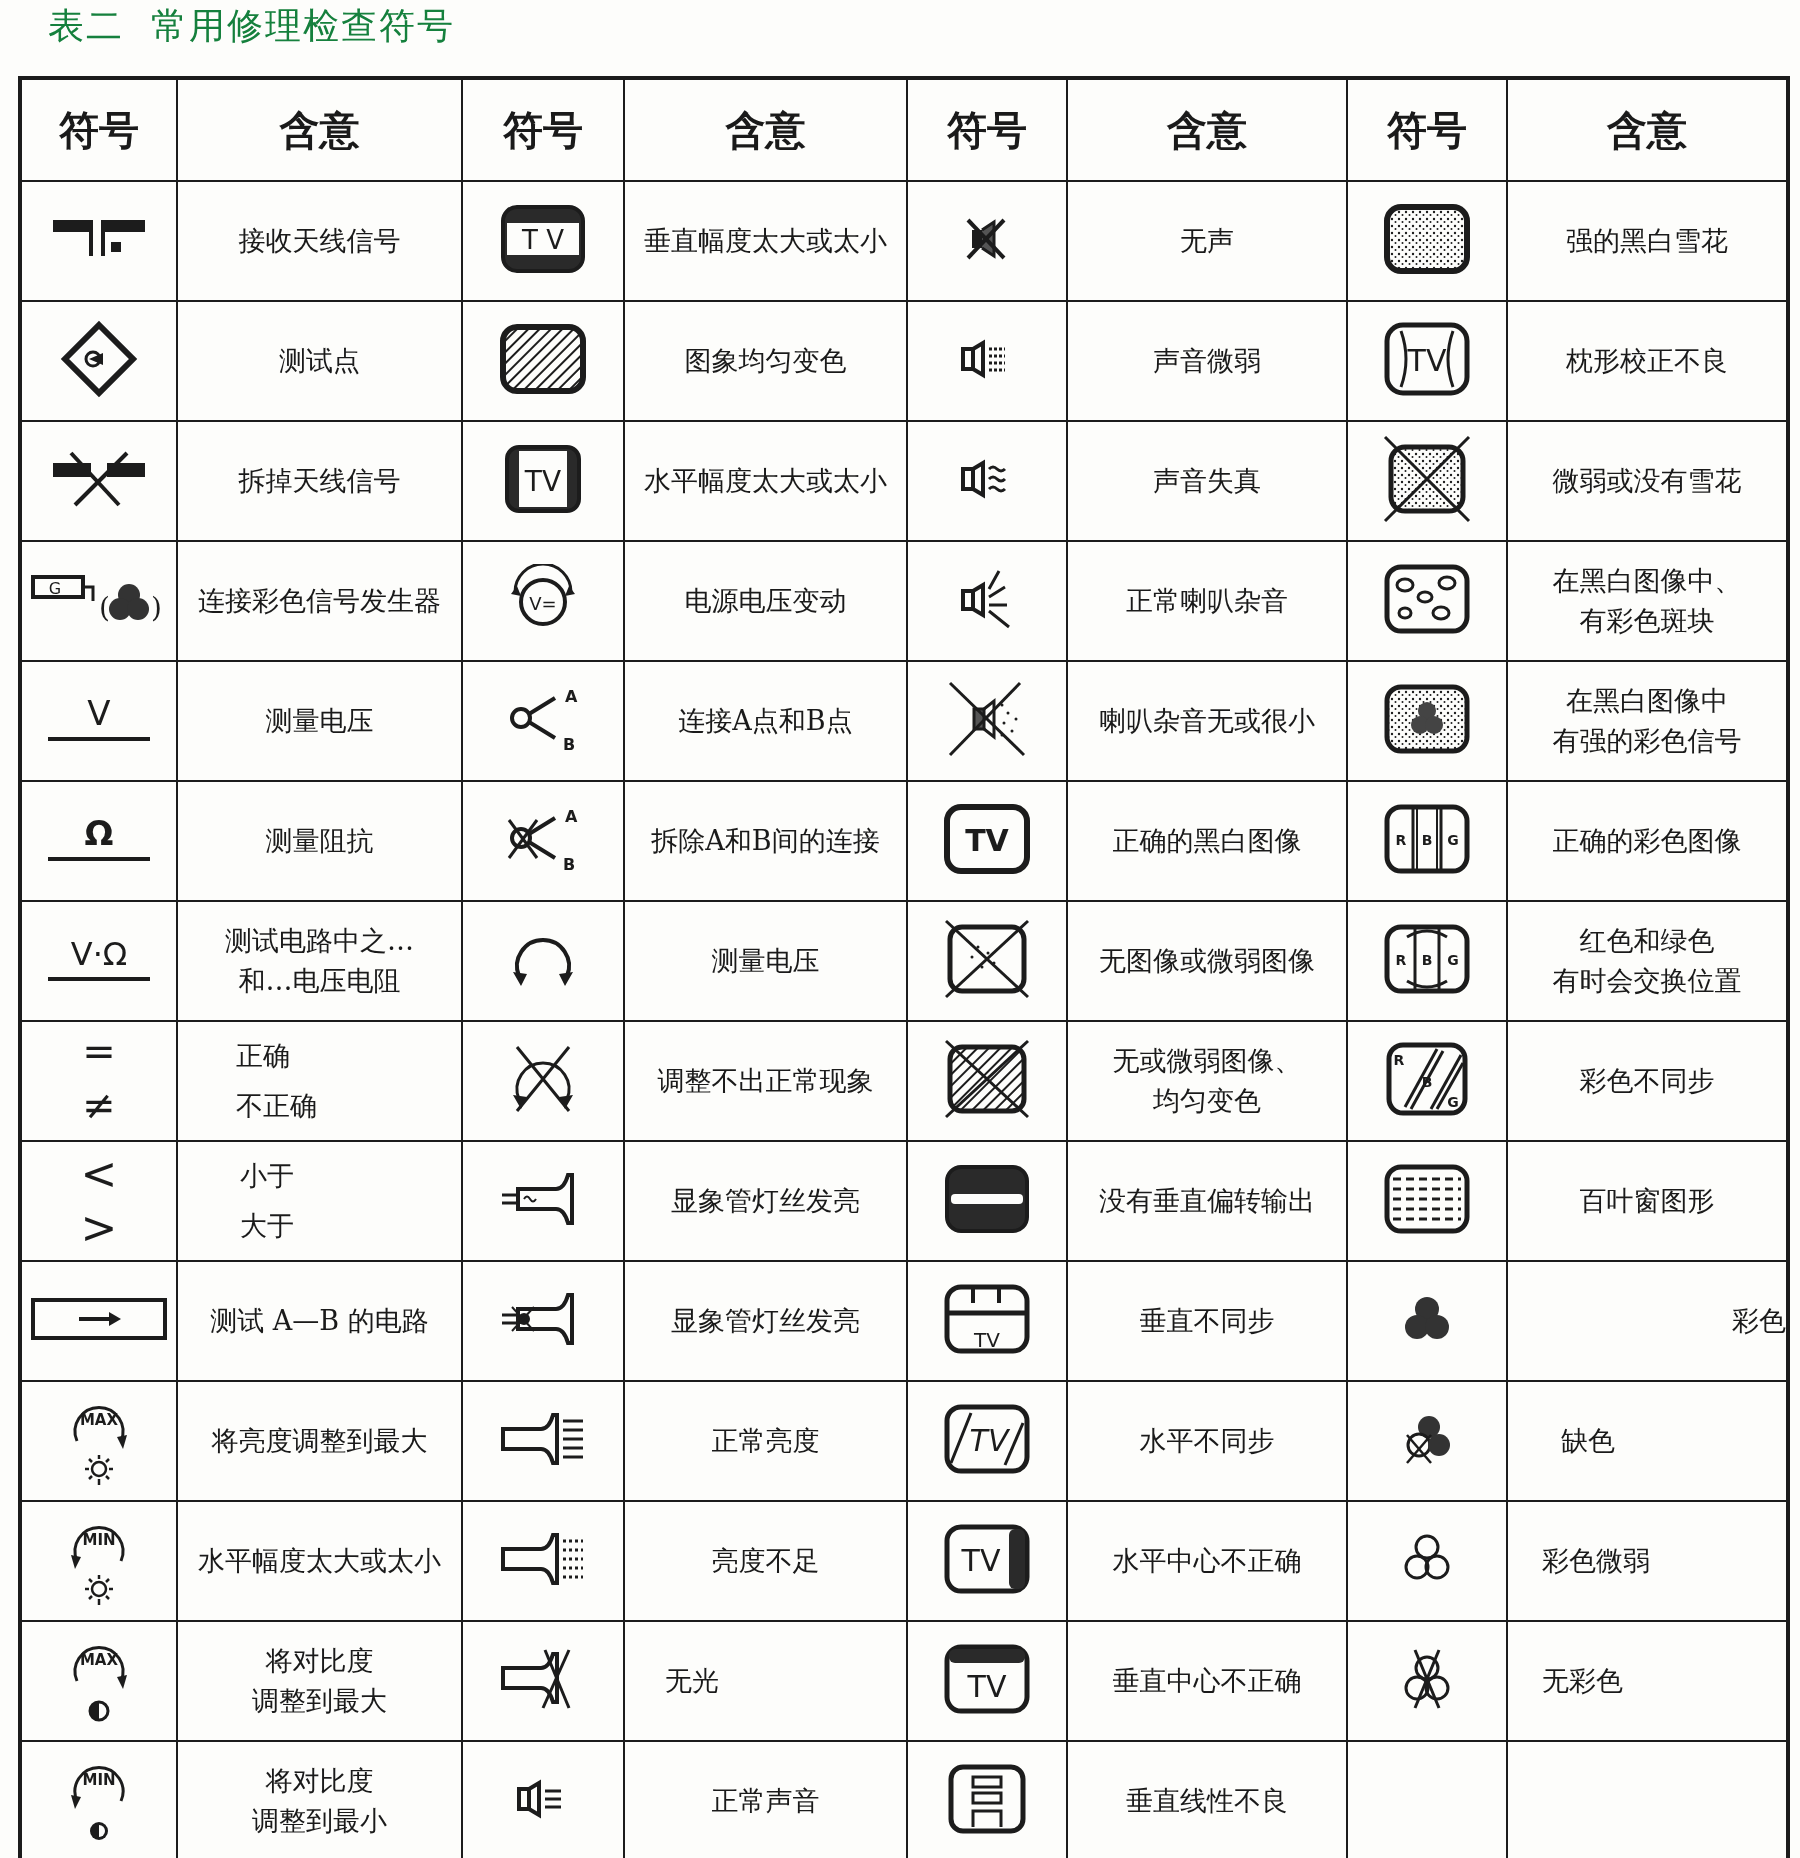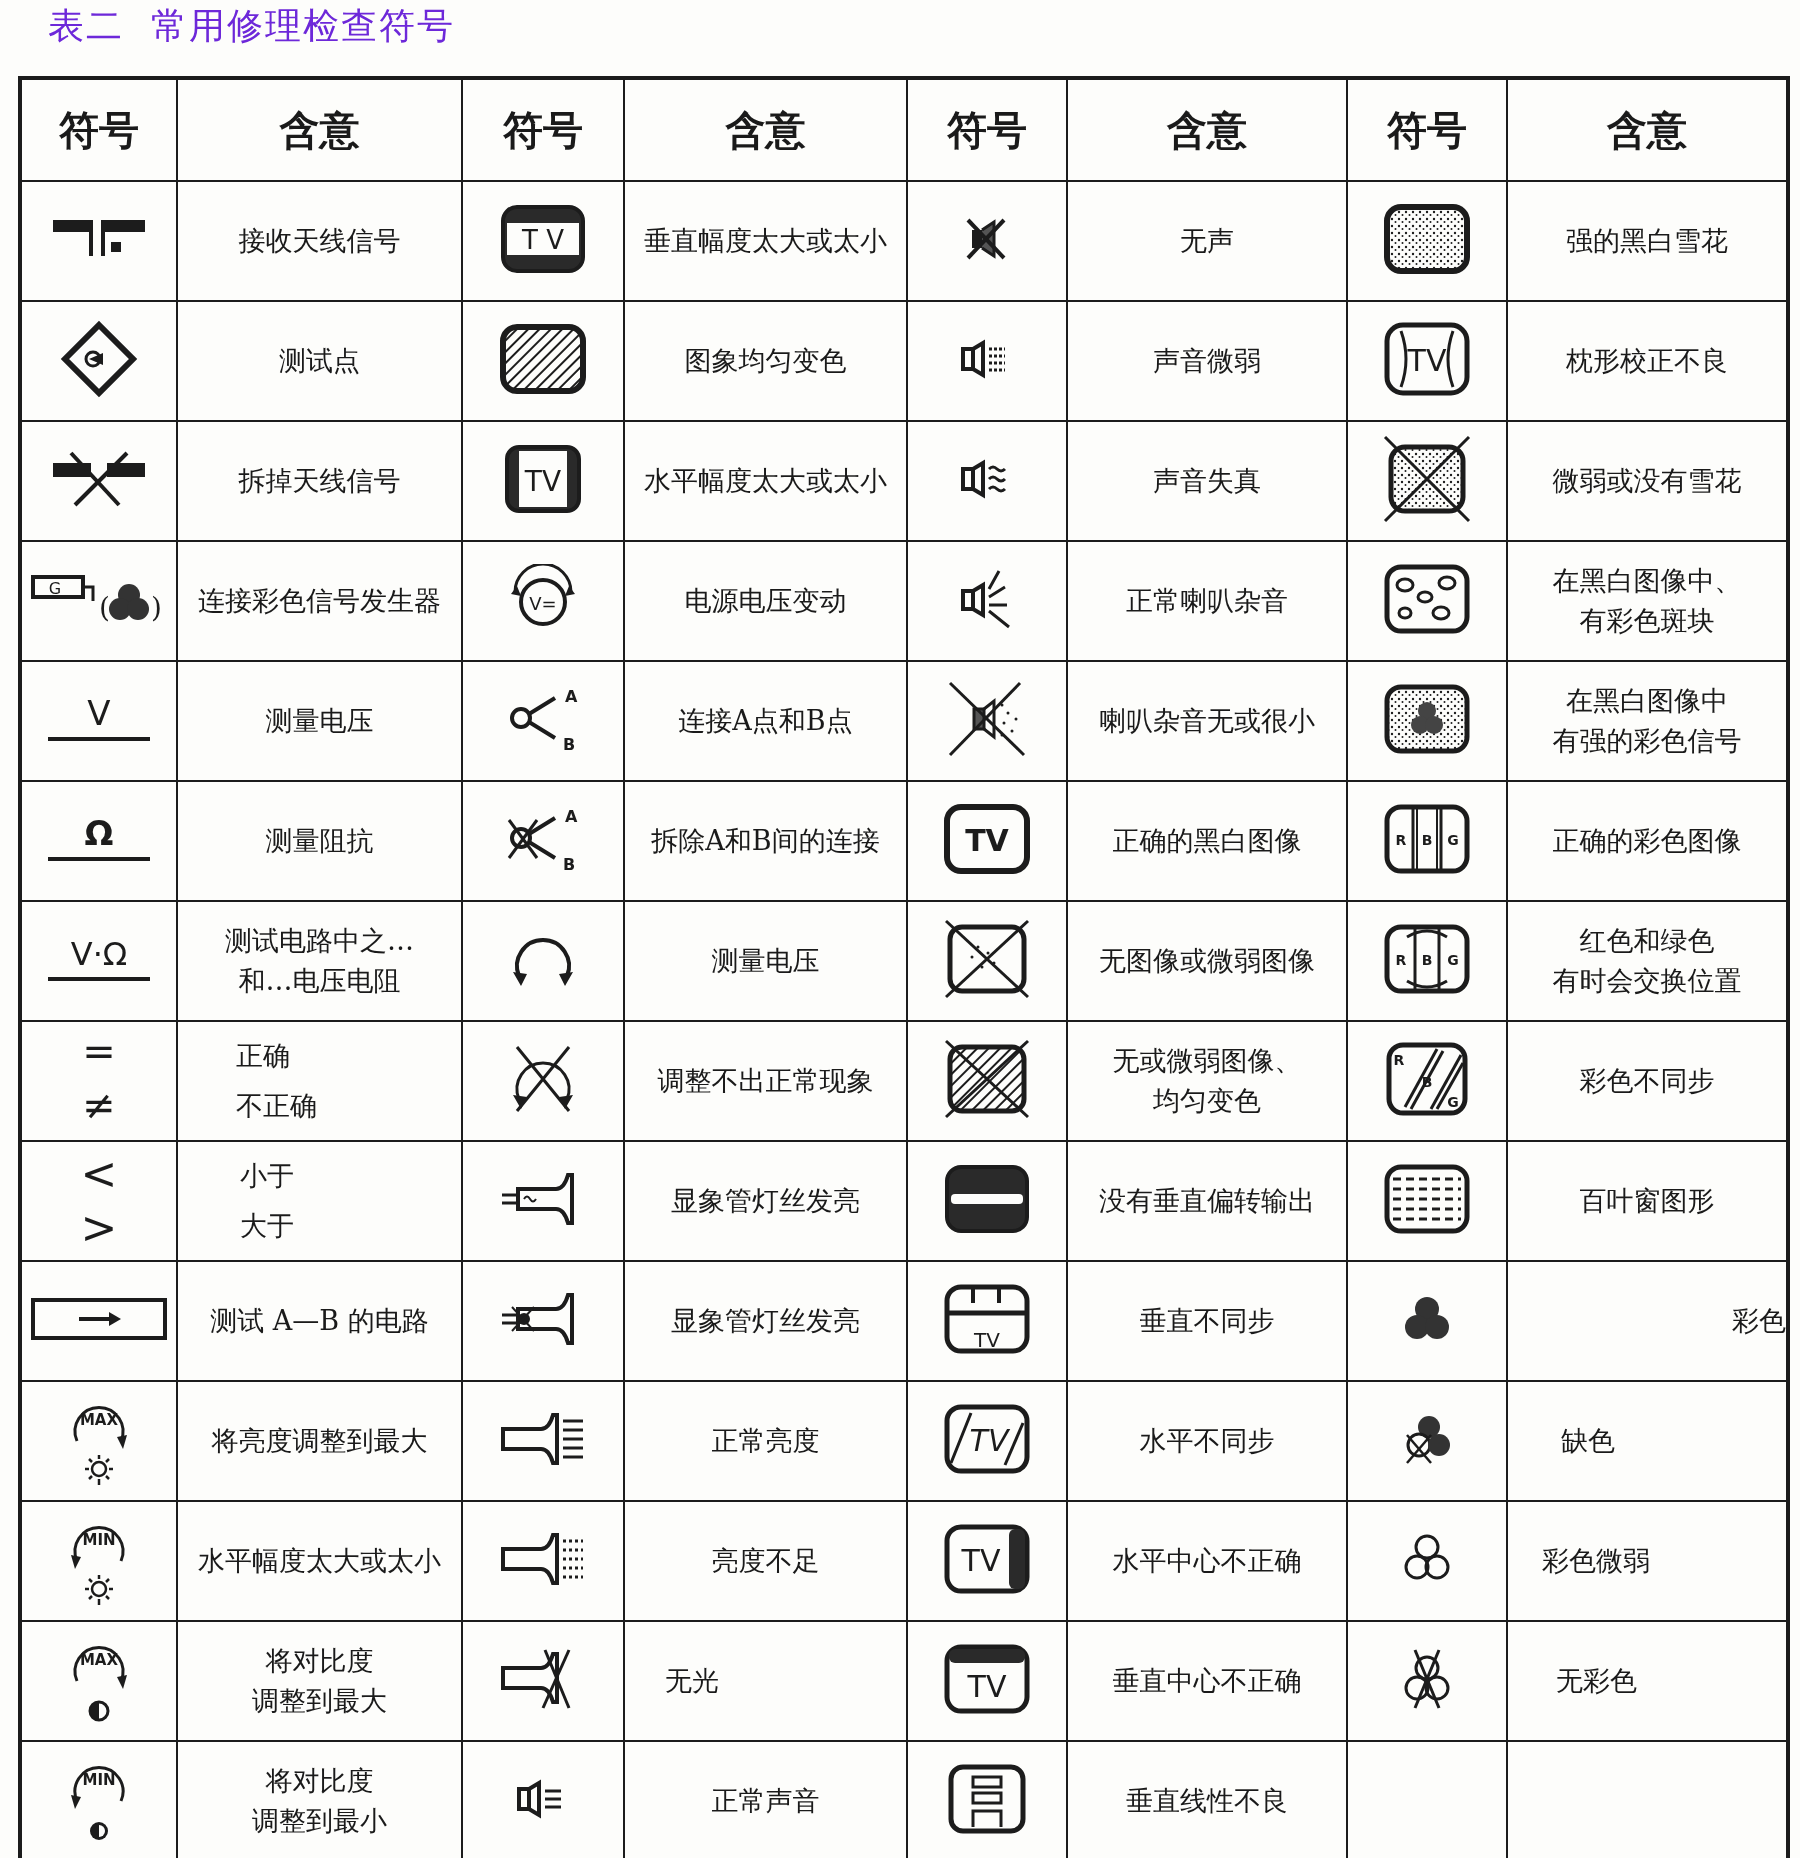--- a/index.html
+++ b/index.html
@@ -1,19 +1,19 @@
 <!DOCTYPE html>
 <html><head>
 <meta charset="utf-8">
 <style>
   html,body{margin:0;padding:0;background:#fdfdfb;}
   body{width:1800px;height:1858px;position:relative;overflow:hidden;
        font-family:"DejaVu Sans","Liberation Sans",sans-serif;color:#1a1a1a;}
   .title{position:absolute;left:48px;top:2px;font-size:36px;letter-spacing:2px;
-         font-family:"DejaVu Serif","Liberation Serif",serif;color:#6d28d9;white-space:pre;}
+         font-family:"DejaVu Serif","Liberation Serif",serif;color:#15803d;white-space:pre;}
   table.sym{position:absolute;left:18px;top:76px;width:1768px;height:1762px;
             border-collapse:collapse;table-layout:fixed;border:4px solid #1c1c1c;}
   table.sym td, table.sym th{border:2.5px solid #1c1c1c;padding:0;text-align:center;vertical-align:middle;}
   table.sym th{height:100px;font-size:40px;font-weight:bold;font-family:"DejaVu Serif","Liberation Serif",serif;}
   table.sym td{height:118px;}
   td.m{font-size:27px;font-family:"DejaVu Serif","Liberation Serif",serif;line-height:40px;padding:0 4px;}
   td.m .ln{display:block;}
   .ic{display:inline-block;}
   svg{display:block;margin:auto;}
 </style>
@@ -660,21 +660,21 @@
           <span class="ln">垂直中心不正确</span>
         </td>
     <td><span class="ic">
       <svg width="60" height="66" viewBox="0 0 60 66">
               <circle cx="30" cy="22" r="11" fill="none" stroke="#1c1c1c" stroke-width="3"></circle>
               <circle cx="20" cy="42" r="11" fill="none" stroke="#1c1c1c" stroke-width="3"></circle>
               <circle cx="40" cy="42" r="11" fill="none" stroke="#1c1c1c" stroke-width="3"></circle>
               <line x1="18" y1="4" x2="42" y2="62" stroke="#1c1c1c" stroke-width="3"></line>
               <line x1="42" y1="4" x2="18" y2="62" stroke="#1c1c1c" stroke-width="3"></line>
             </svg></span></td>
-    <td class="m" style="text-align:left;padding-left:48px">
+    <td class="m" style="text-align:left;padding-left:34px">
           <span class="ln">无彩色</span>
         </td>
   </tr>
 
   <tr>
     <td><span class="ic">
       <svg width="76" height="100" viewBox="0 0 76 100">
               <path d="M16 52 A24 24 0 1 1 60 52" fill="none" stroke="#1c1c1c" stroke-width="3"></path>
               <path d="M20 48 L14 60 L10 46 Z" fill="#1c1c1c"></path>
               <text x="38" y="36" font-size="15" font-weight="bold" text-anchor="middle" fill="#1c1c1c" font-family="DejaVu Sans, sans-serif">MIN</text>

